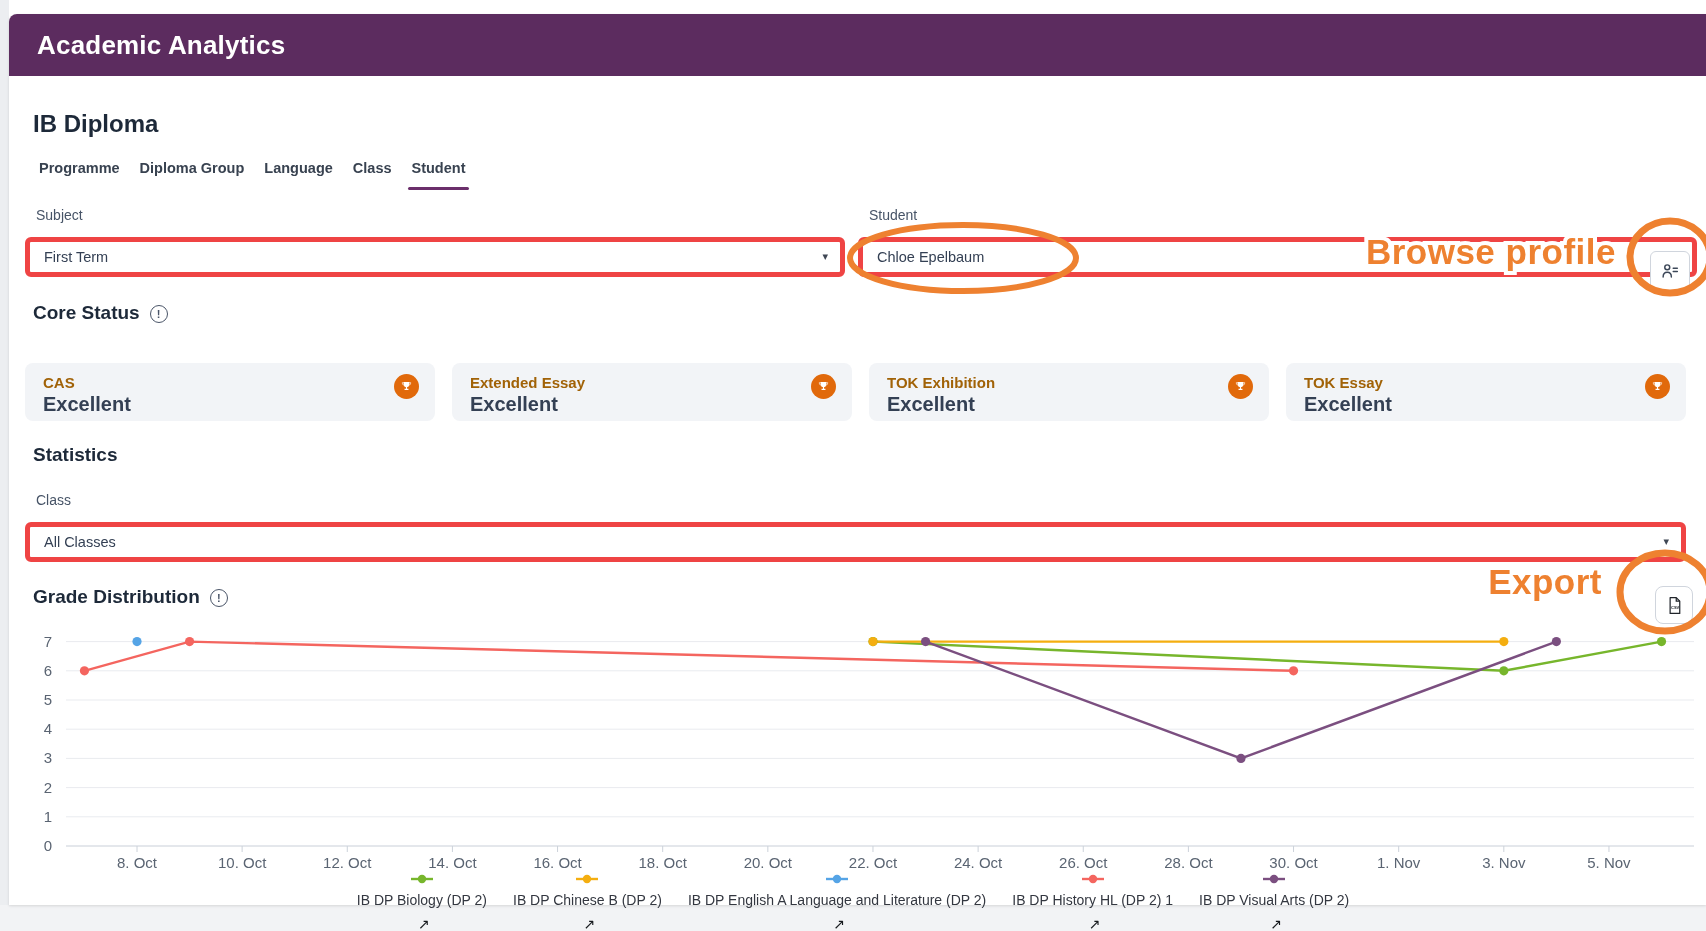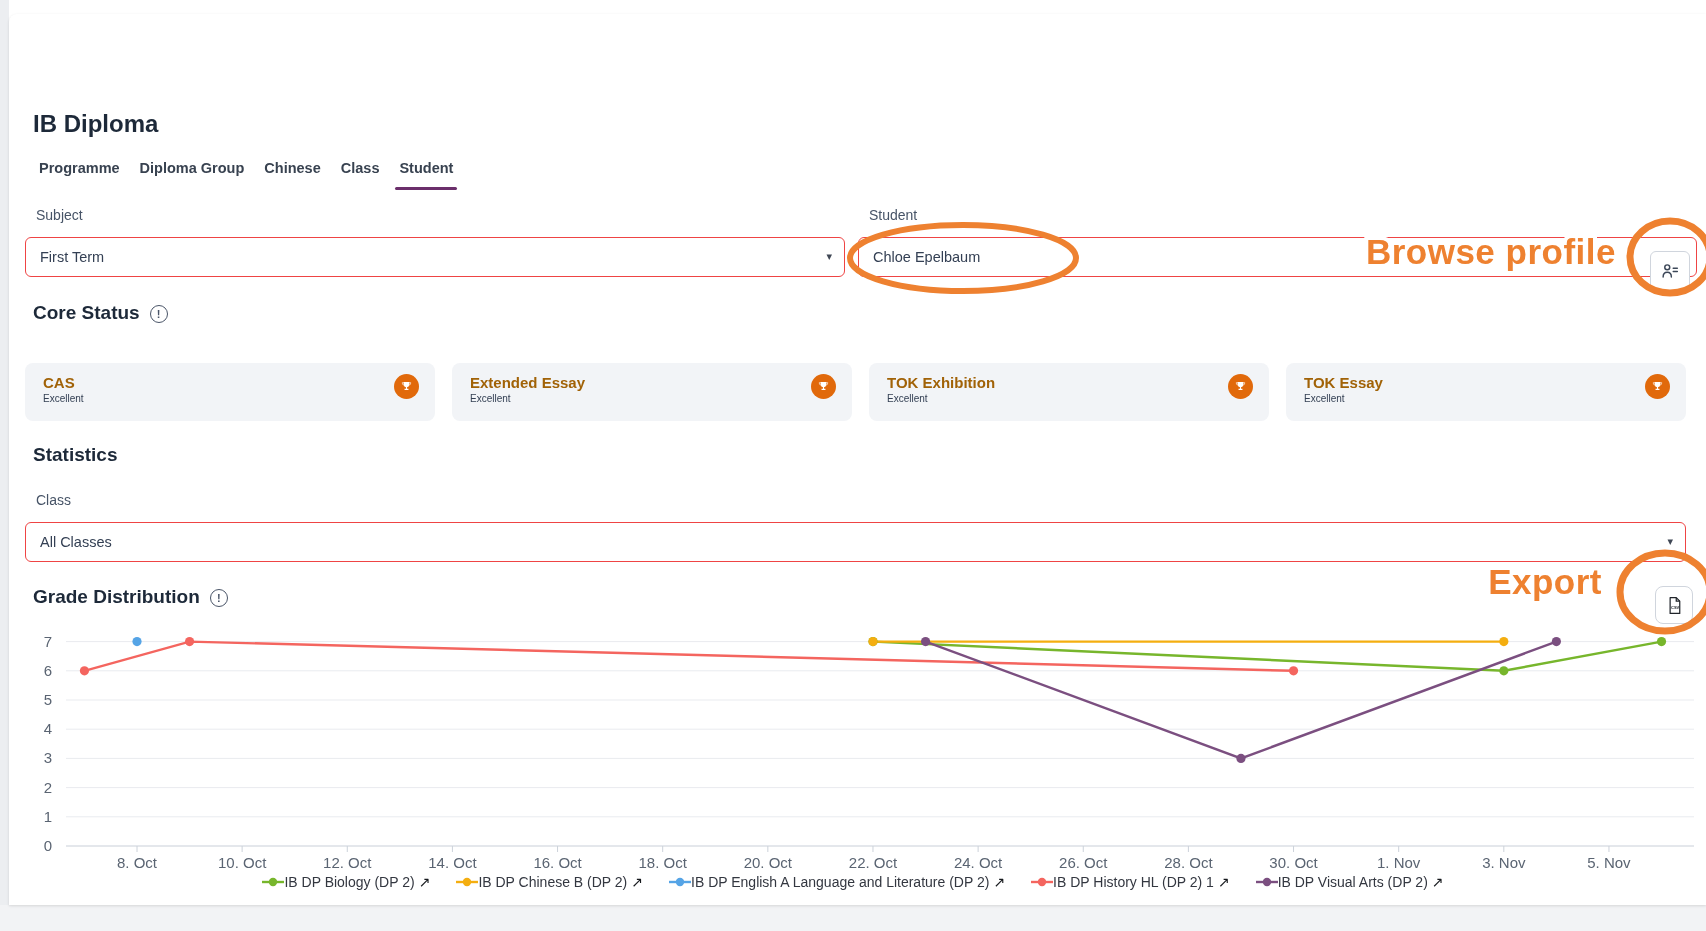--- a/index.html
+++ b/index.html
@@ -11,62 +11,65 @@
   .appbar { position:absolute; left:0; top:0; width:100%; height:62px; background:#5c2c5f; border-radius:8px 0 0 0; display:flex; align-items:center; padding-left:28px; }
   .appbar h1 { color:#ffffff; font-size:26px; font-weight:bold; letter-spacing:.2px; }
 
   .page-title { position:absolute; left:24px; top:96px; font-size:24px; font-weight:bold; color:#1d2939; }
 
   .tabs { position:absolute; left:30px; top:146px; display:flex; gap:20px; }
   .tab { position:relative; font-size:14.5px; font-weight:bold; color:#384250; padding-bottom:14px; cursor:pointer; }
   .tab.active::after { content:""; position:absolute; left:-4px; right:-4px; bottom:0; height:3px; background:#6b2f6b; border-radius:2px; }
 
   .field-label { position:absolute; font-size:14px; color:#475467; }
-  .selectbox { position:absolute; height:40px; background:#fff; border:1px solid #ef4444; border-radius:6px; display:flex; align-items:center; padding:0 34px 0 14px; font-size:14.5px; color:#344054; cursor:pointer; }
+  .selectbox { position:absolute; height:40px; background:#fff; border:5px solid #ef4444; border-radius:6px; display:flex; align-items:center; padding:0 34px 0 14px; font-size:14.5px; color:#344054; cursor:pointer; }
   .selectbox .caret { position:absolute; right:12px; top:50%; transform:translateY(-52%); font-size:11px; color:#3f4754; }
 
   .section-title { position:absolute; font-size:19px; font-weight:bold; color:#1d2939; display:flex; align-items:center; gap:10px;justify-content:space-between; }
   .info-icon { display:inline-flex; width:18px; height:18px; border:1.5px solid #4a5568; border-radius:50%; font-size:11px; font-weight:bold; color:#4a5568; align-items:center; justify-content:center; position:relative; top:1px; cursor:pointer; }
 
   .core-card { position:absolute; top:349px; height:58px; background:#f2f4f7; border-radius:8px; padding:11px 18px; }
   .core-card .cc-title { font-size:15px; font-weight:bold; color:#a16207; }
-  .core-card .cc-status { font-size:10px; color:#344054; margin-top:2px; }
+  .core-card .cc-status { font-size:20px; color:#344054; margin-top:2px;font-weight:bold; }
   .trophy-badge { position:absolute; right:16px; top:11px; width:25px; height:25px; border-radius:50%; background:#e1690b; display:flex; align-items:center; justify-content:center; }
 
   .icon-button { position:absolute; background:#fff; border:1px solid #d0d5dd; display:flex; align-items:center; justify-content:center; cursor:pointer; }
   .browse-btn { left:1641px; top:237px; width:40px; height:40px; border-radius:6px; }
   .export-btn { left:1646px; top:572px; width:38px; height:38px; border-radius:8px; }
 
   #chart-svg { position:absolute; left:0; top:0; width:1706px; height:931px; pointer-events:none; z-index:1; }
   .ytick, .xtick { font-family:"Liberation Sans", sans-serif; font-size:15px; fill:#5a6472; }
 
   .legend { position:absolute; left:0; top:874px; width:1706px; display:flex; justify-content:center; align-items:center; gap:26px; z-index:2; }
-  .legend-item { display:flex; align-items:center; cursor:pointer; }
+  .legend-item { display:flex; align-items:center; gap:8px; cursor:pointer;flex-direction:column; }
   .legend-label { font-size:14px; color:#333740; }
   .legend-arrow { font-size:14px; color:#16191d; margin-left:4px; cursor:pointer; }
 
   .ann-svg { position:absolute; left:0; top:0; width:1706px; height:931px; pointer-events:none; z-index:10; }
   .ann-text { font-family:"Liberation Sans", sans-serif; font-size:35px; font-weight:bold; fill:#ee8130; stroke:#ffffff; stroke-width:8px; paint-order:stroke fill; letter-spacing:.5px; }
   .ann-shape { fill:none; stroke:#ee8130; }
 </style>
 </head>
 <body>
 
 <div class="left-strip"></div>
 <div class="bottom-strip"></div>
 
 <div class="card">
 
+  <div class="appbar">
+    <h1>Academic Analytics</h1>
+  </div>
 
   <div class="page-title">IB Diploma</div>
 
   <div class="tabs">
     <div class="tab">Programme</div>
     <div class="tab">Diploma Group</div>
-    <div class="tab">Chinese</div>
+    <div class="tab">Language</div>
     <div class="tab">Class</div>
     <div class="tab active">Student</div>
   </div>
 
   <div class="field-label" style="left:27px; top:193px;">Subject</div>
   <div class="selectbox" style="left:16px; top:223px; width:820px;">
     <span>First Term</span>
     <span class="caret">▾</span>
   </div>
 

